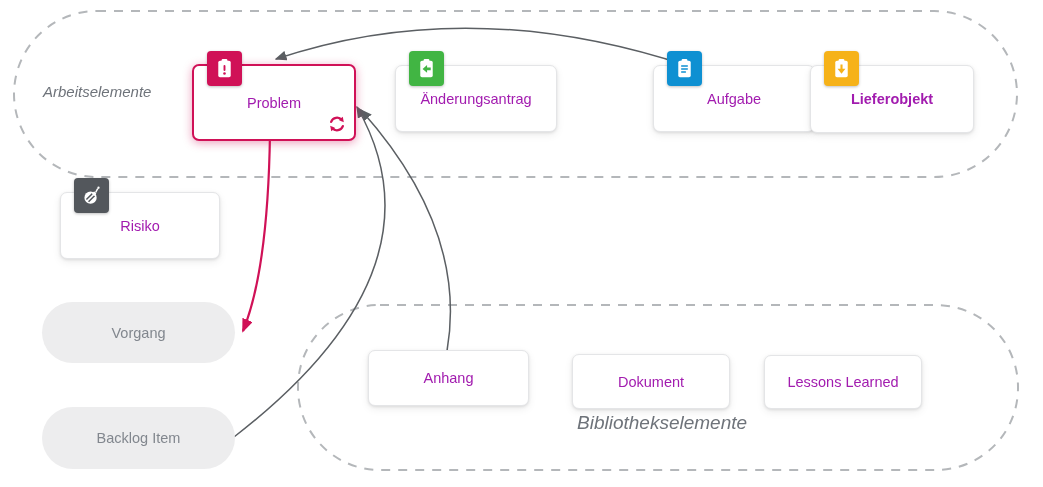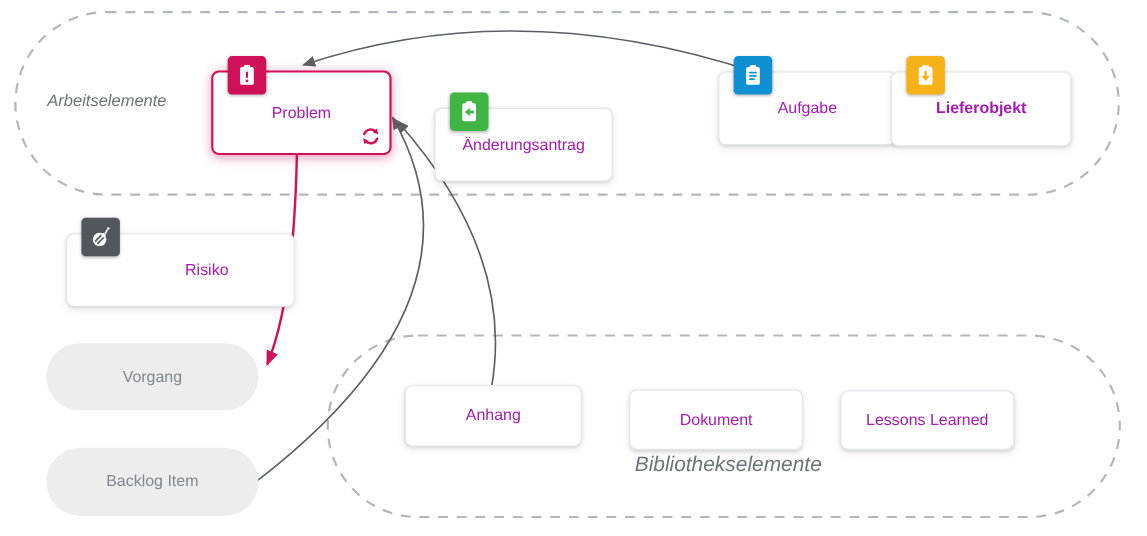--- a/index.html
+++ b/index.html
@@ -6,45 +6,45 @@
   body{font-family:"Liberation Sans",sans-serif;}
   .canvas{position:relative;width:1043px;height:487px;background:#fff;overflow:hidden;}
   .layer{position:absolute;left:0;top:0;width:1043px;height:487px;}
 
   .card{position:absolute;background:#fff;border:1px solid #e4e5e7;border-radius:7px;
         box-shadow:0 1px 3px rgba(0,0,0,.10),0 3px 8px rgba(0,0,0,.07);
         display:flex;align-items:center;justify-content:center;
         color:#a21caf;font-size:14.5px;cursor:pointer;}
   .card-problem{left:192px;top:64px;width:160px;height:73px;border:2px solid #d01157;
         box-shadow:0 2px 10px rgba(208,17,87,.40);}
-  .card-aenderungsantrag{left:395px;top:65px;width:160px;height:65px;margin-top:33px;}
+  .card-aenderungsantrag{left:395px;top:65px;width:160px;height:65px;}
   .card-aufgabe{left:617px;top:65px;width:160px;height:65px;margin-left:36px;}
   .card-lieferobjekt{left:810px;top:65px;width:162px;height:66px;font-weight:bold;}
-  .card-risiko{left:60px;top:212px;width:158px;height:65px;padding-left:48px;}
+  .card-risiko{left:60px;top:192px;width:158px;height:65px;}
   .card-anhang{left:368px;top:350px;width:159px;height:54px;}
   .card-dokument{left:572px;top:354px;width:156px;height:53px;}
   .card-lessons{left:764px;top:355px;width:156px;height:52px;}
 
   .badge{position:absolute;left:13px;top:-15px;width:35px;height:35px;border-radius:4px;
          display:flex;align-items:center;justify-content:center;
          box-shadow:0 1px 3px rgba(0,0,0,.25);}
   .badge svg{width:23px;height:23px;display:block;}
   .bg-problem{background:#d01157;}
   .bg-green{background:#41b543;}
   .bg-blue{background:#0e90d2;}
   .bg-amber{background:#f6b219;}
   .bg-dark{background:#53575c;}
 
   .sync{position:absolute;right:7px;bottom:5px;width:20px;height:20px;}
   .sync svg{width:20px;height:20px;display:block;}
 
   .pill{position:absolute;background:#ededee;border-radius:32px;
         display:flex;align-items:center;justify-content:center;
         color:#82878e;font-size:14.5px;cursor:pointer;}
-  .pill-vorgang{left:42px;top:312px;width:193px;height:61px;}
+  .pill-vorgang{left:42px;top:302px;width:193px;height:61px;}
   .pill-backlog{left:42px;top:407px;width:193px;height:62px;}
 
   .region-label{position:absolute;font-style:italic;color:#6e737a;}
   .label-work{left:43px;top:83px;font-size:15px;}
   .label-library{left:577px;top:412px;font-size:19px;}
 </style>
 </head>
 <body>
 
 <div class="canvas">

